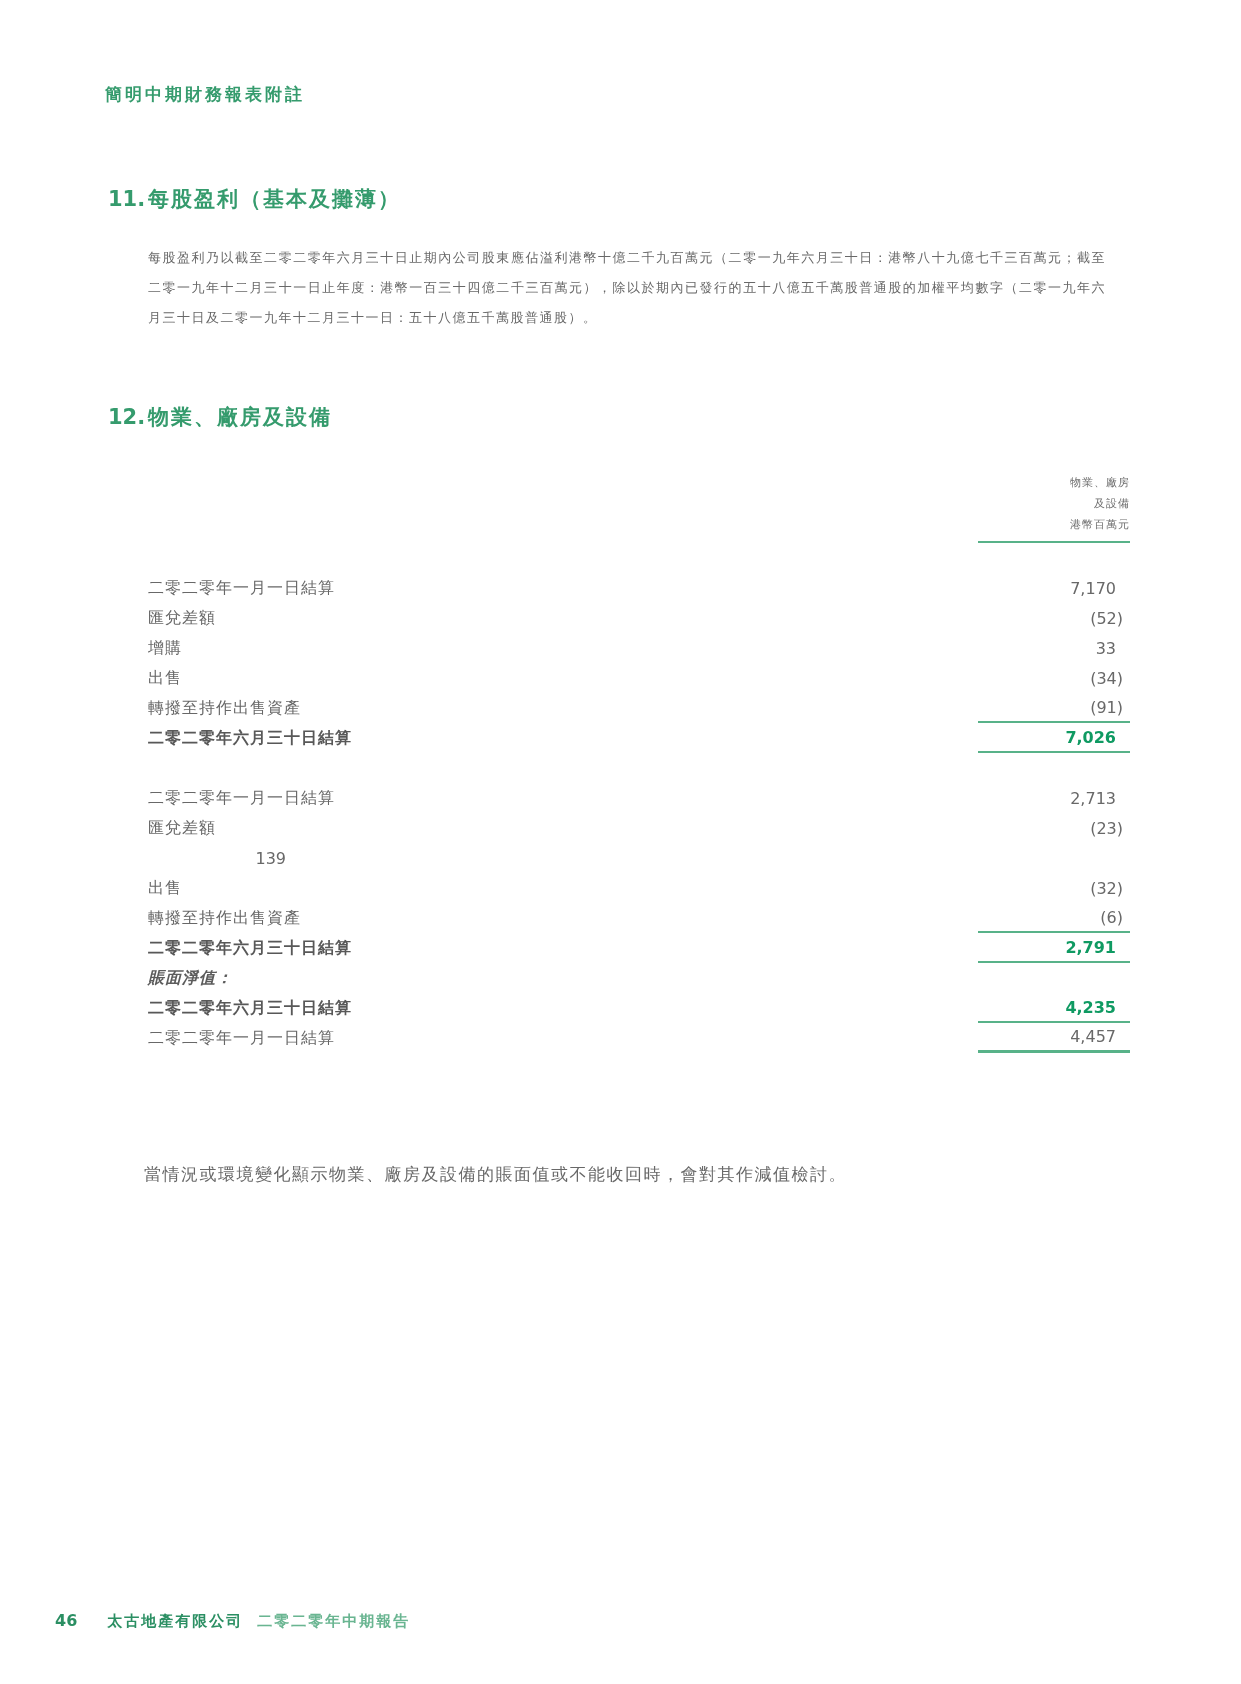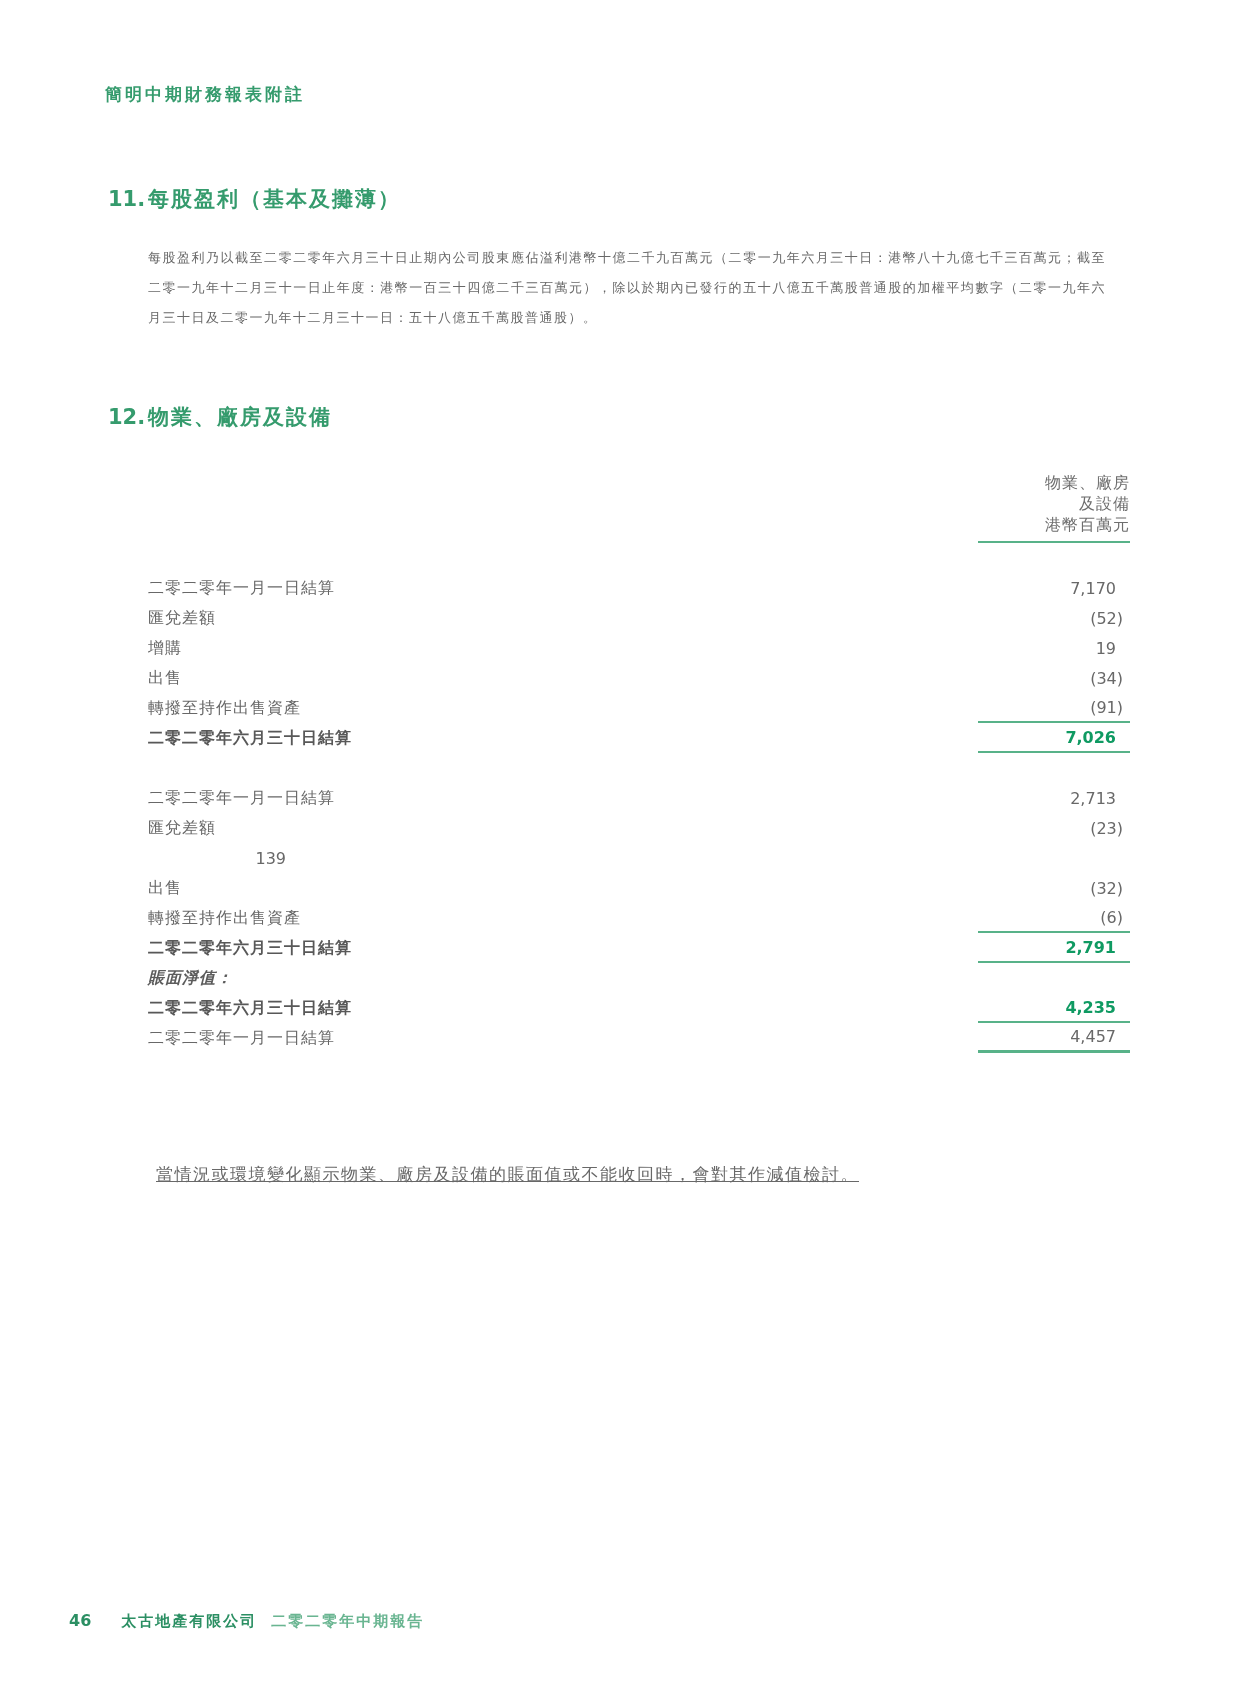--- a/index.html
+++ b/index.html
@@ -21,37 +21,37 @@
   .h2{position:absolute;display:flex;font-size:21px;font-weight:bold;
     color:var(--heading-green);letter-spacing:2px;line-height:25px;}
   .h2 .num{width:40px;flex:none;letter-spacing:0;}
   .h2-11{left:108px;top:187px;justify-content:space-between;}
   .h2-12{left:108px;top:405px;}
 
   .para{position:absolute;left:148px;top:243px;width:958px;font-size:13px;line-height:30px;
     color:var(--text-gray);text-align:justify;letter-spacing:1.5px;}
 
   .ppe-table{position:absolute;left:148px;top:472px;width:982px;font-size:16px;color:var(--text-gray);}
-  .thead{text-align:right;font-size:16px;line-height:21px;letter-spacing:1px;color:#6e6e6e;}
+  .thead{text-align:right;font-size:11px;line-height:21px;letter-spacing:1px;color:#6e6e6e;}
   .head-rule{width:152px;margin-left:auto;margin-top:6px;border-bottom:2px solid var(--rule-green);}
   .trow{display:flex;align-items:center;height:30px;}
   .trow .lab{flex:1;letter-spacing:1px;}
   .trow .val{width:152px;align-self:stretch;display:flex;align-items:center;
     justify-content:flex-end;padding-right:14px;font-size:16px;}
   .trow .val.paren{padding-right:7px;}
   .trow.section .lab{font-style:italic;font-weight:bold;color:#5c5c5c;}
   .trow.total .lab{font-weight:bold;color:#585858;}
   .trow.total .val{color:var(--accent-green);font-weight:bold;}
   .trow.rule .val{border-bottom:2px solid var(--rule-green);}
   .trow.thick .val{border-bottom-width:3px;}
 
-  .note{position:absolute;left:156px;top:1162px;width:958px;font-size:17px;line-height:24px;
-    color:var(--text-gray);letter-spacing:1.5px;text-decoration:underline;}
+  .note{position:absolute;left:144px;top:1162px;width:958px;font-size:17px;line-height:24px;
+    color:var(--text-gray);letter-spacing:1.5px;}
 
-  .footer{position:absolute;left:69px;top:1612px;display:flex;align-items:baseline;
+  .footer{position:absolute;left:55px;top:1612px;display:flex;align-items:baseline;
     font-size:15px;line-height:18px;letter-spacing:2px;justify-content:flex-end;}
   .footer .pgnum{font-weight:bold;color:var(--footer-dark);font-size:16px;letter-spacing:0;}
   .footer .company{margin-left:30px;font-weight:bold;color:var(--footer-dark);}
   .footer .report{margin-left:14px;font-weight:bold;color:var(--footer-light);font-family:Liberation Serif, serif;}
 </style>
 </head>
 <body>
 
 <div class="page">
 
@@ -83,21 +83,21 @@
         <div class="trow">
           <div class="lab">二零二零年一月一日結算</div>
           <div class="val">7,170</div>
         </div>
         <div class="trow">
           <div class="lab">匯兌差額</div>
           <div class="val paren">(52)</div>
         </div>
         <div class="trow">
           <div class="lab">增購</div>
-          <div class="val">19</div>
+          <div class="val">33</div>
         </div>
         <div class="trow">
           <div class="lab">出售</div>
           <div class="val paren">(34)</div>
         </div>
         <div class="trow rule">
           <div class="lab">轉撥至持作出售資產</div>
           <div class="val paren">(91)</div>
         </div>
         <div class="trow total rule">

